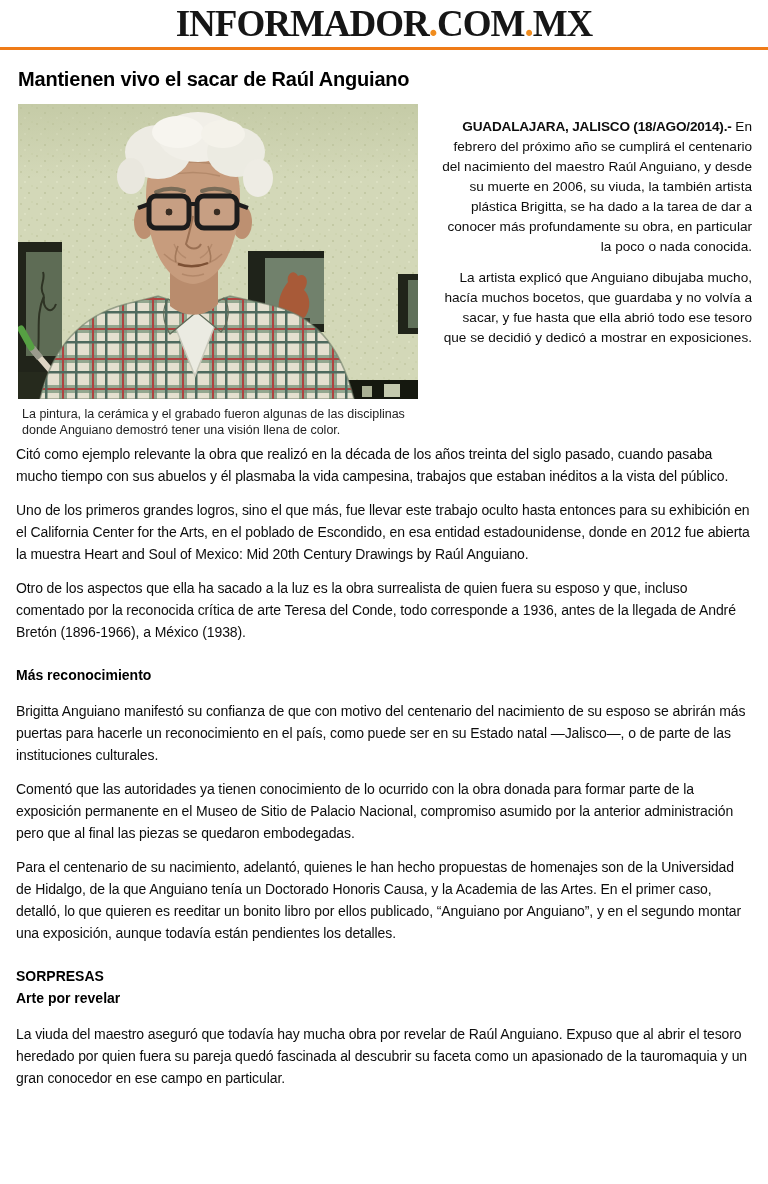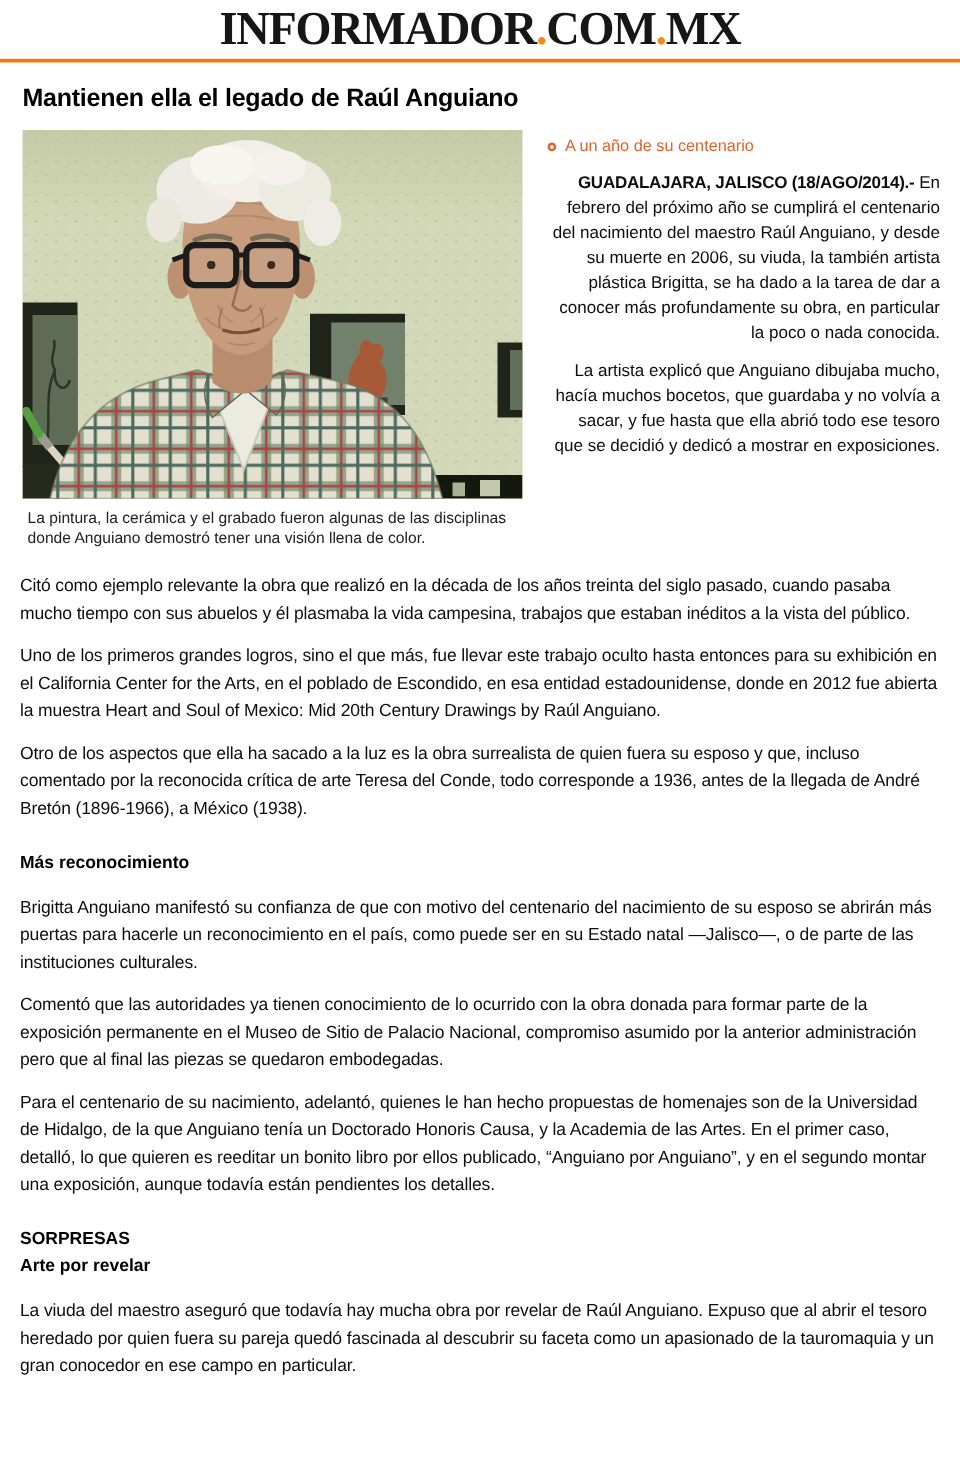--- a/index.html
+++ b/index.html
@@ -47,21 +47,21 @@
   }
   .kicker .ring {
     width:7px; height:7px; border:2px solid #e2602c; border-radius:50%;
     display:inline-block; flex:0 0 auto;
   }
   .lead { font-style:italic; margin-top:13px; color:#0d0d0d; }
   .col-right p.colp { margin-top:11px; color:#0d0d0d;text-align:right; }
   .dateline { font-weight:bold; letter-spacing:-0.2px; }
 
   
-  .article-body { margin-top:19px; padding:0 0 0 0; }
+  .article-body { margin-top:5px; padding:0 0 0 0; }
   .article-body p {
     font-size:14px; line-height:22px; color:#0d0d0d;
     margin:0 0 12px 0; letter-spacing:-0.1px;
   }
   .article-body h2 {
     font-size:14px; line-height:20px; font-weight:bold; color:#000;
     margin:22px 0 15px 0;
   }
   .article-body h2.tight-top { margin:22px 0 0 0; }
   .article-body h2.tight-bottom { margin:2px 0 15px 0; }
@@ -70,21 +70,21 @@
 <body>
 
 <header class="masthead">
   <div class="logo">
     <span>INFORMADOR</span><span class="dot">.</span><span>COM</span><span class="dot">.</span><span>MX</span>
   </div>
   <div class="top-rule"></div>
 </header>
 
 <main>
-  <h1 class="headline">Mantienen ella el legado de Raúl Anguiano</h1>
+  <h1 class="headline">Mantienen vivo el sacar de Raúl Anguiano</h1>
 
   <div class="top-row">
 
     <figure class="photo-fig">
       <div class="photo-frame">
 
         <svg width="400" height="295" viewBox="0 0 400 295" aria-hidden="true">
           <defs>
             <pattern id="speck" width="16" height="16" patternUnits="userSpaceOnUse">
               <rect width="16" height="16" fill="#d3d8b8"></rect>
@@ -180,24 +180,20 @@
           <path d="M160,142 Q156,152 158,158 M190,142 Q194,152 192,158" stroke="#9a7053" stroke-width="1.6" fill="none" opacity="0.8"></path>
 
           <path d="M160,160 Q175,165 190,159" stroke="#7c5034" stroke-width="2.4" fill="none"></path>
           <path d="M164,170 Q175,174 186,170" stroke="#a97f61" stroke-width="1.4" fill="none" opacity="0.7"></path>
         </svg>
       </div>
       <figcaption>La pintura, la cerámica y el grabado fueron algunas de las disciplinas donde Anguiano demostró tener una visión llena de color.</figcaption>
     </figure>
 
     <div class="col-right">
-      <div class="kicker">
-        <span class="ring"></span>
-        <span>A un año de su centenario</span>
-      </div>
       <p class="colp"><strong class="dateline">GUADALAJARA, JALISCO (18/AGO/2014).-</strong> <span>En febrero del próximo año se cumplirá el centenario del nacimiento del maestro Raúl Anguiano, y desde su muerte en 2006, su viuda, la también artista plástica Brigitta, se ha dado a la tarea de dar a conocer más profundamente su obra, en particular la poco o nada conocida.</span></p>
       <p class="colp">La artista explicó que Anguiano dibujaba mucho, hacía muchos bocetos, que guardaba y no volvía a sacar, y fue hasta que ella abrió todo ese tesoro que se decidió y dedicó a mostrar en exposiciones.</p>
     </div>
   </div>
 
   <div class="article-body">
     <p>Citó como ejemplo relevante la obra que realizó en la década de los años treinta del siglo pasado, cuando pasaba mucho tiempo con sus abuelos y él plasmaba la vida campesina, trabajos que estaban inéditos a la vista del público.</p>
     <p>Uno de los primeros grandes logros, sino el que más, fue llevar este trabajo oculto hasta entonces para su exhibición en el California Center for the Arts, en el poblado de Escondido, en esa entidad estadounidense, donde en 2012 fue abierta la muestra Heart and Soul of Mexico: Mid 20th Century Drawings by Raúl Anguiano.</p>
     <p>Otro de los aspectos que ella ha sacado a la luz es la obra surrealista de quien fuera su esposo y que, incluso comentado por la reconocida crítica de arte Teresa del Conde, todo corresponde a 1936, antes de la llegada de André Bretón (1896-1966), a México (1938).</p>
 

